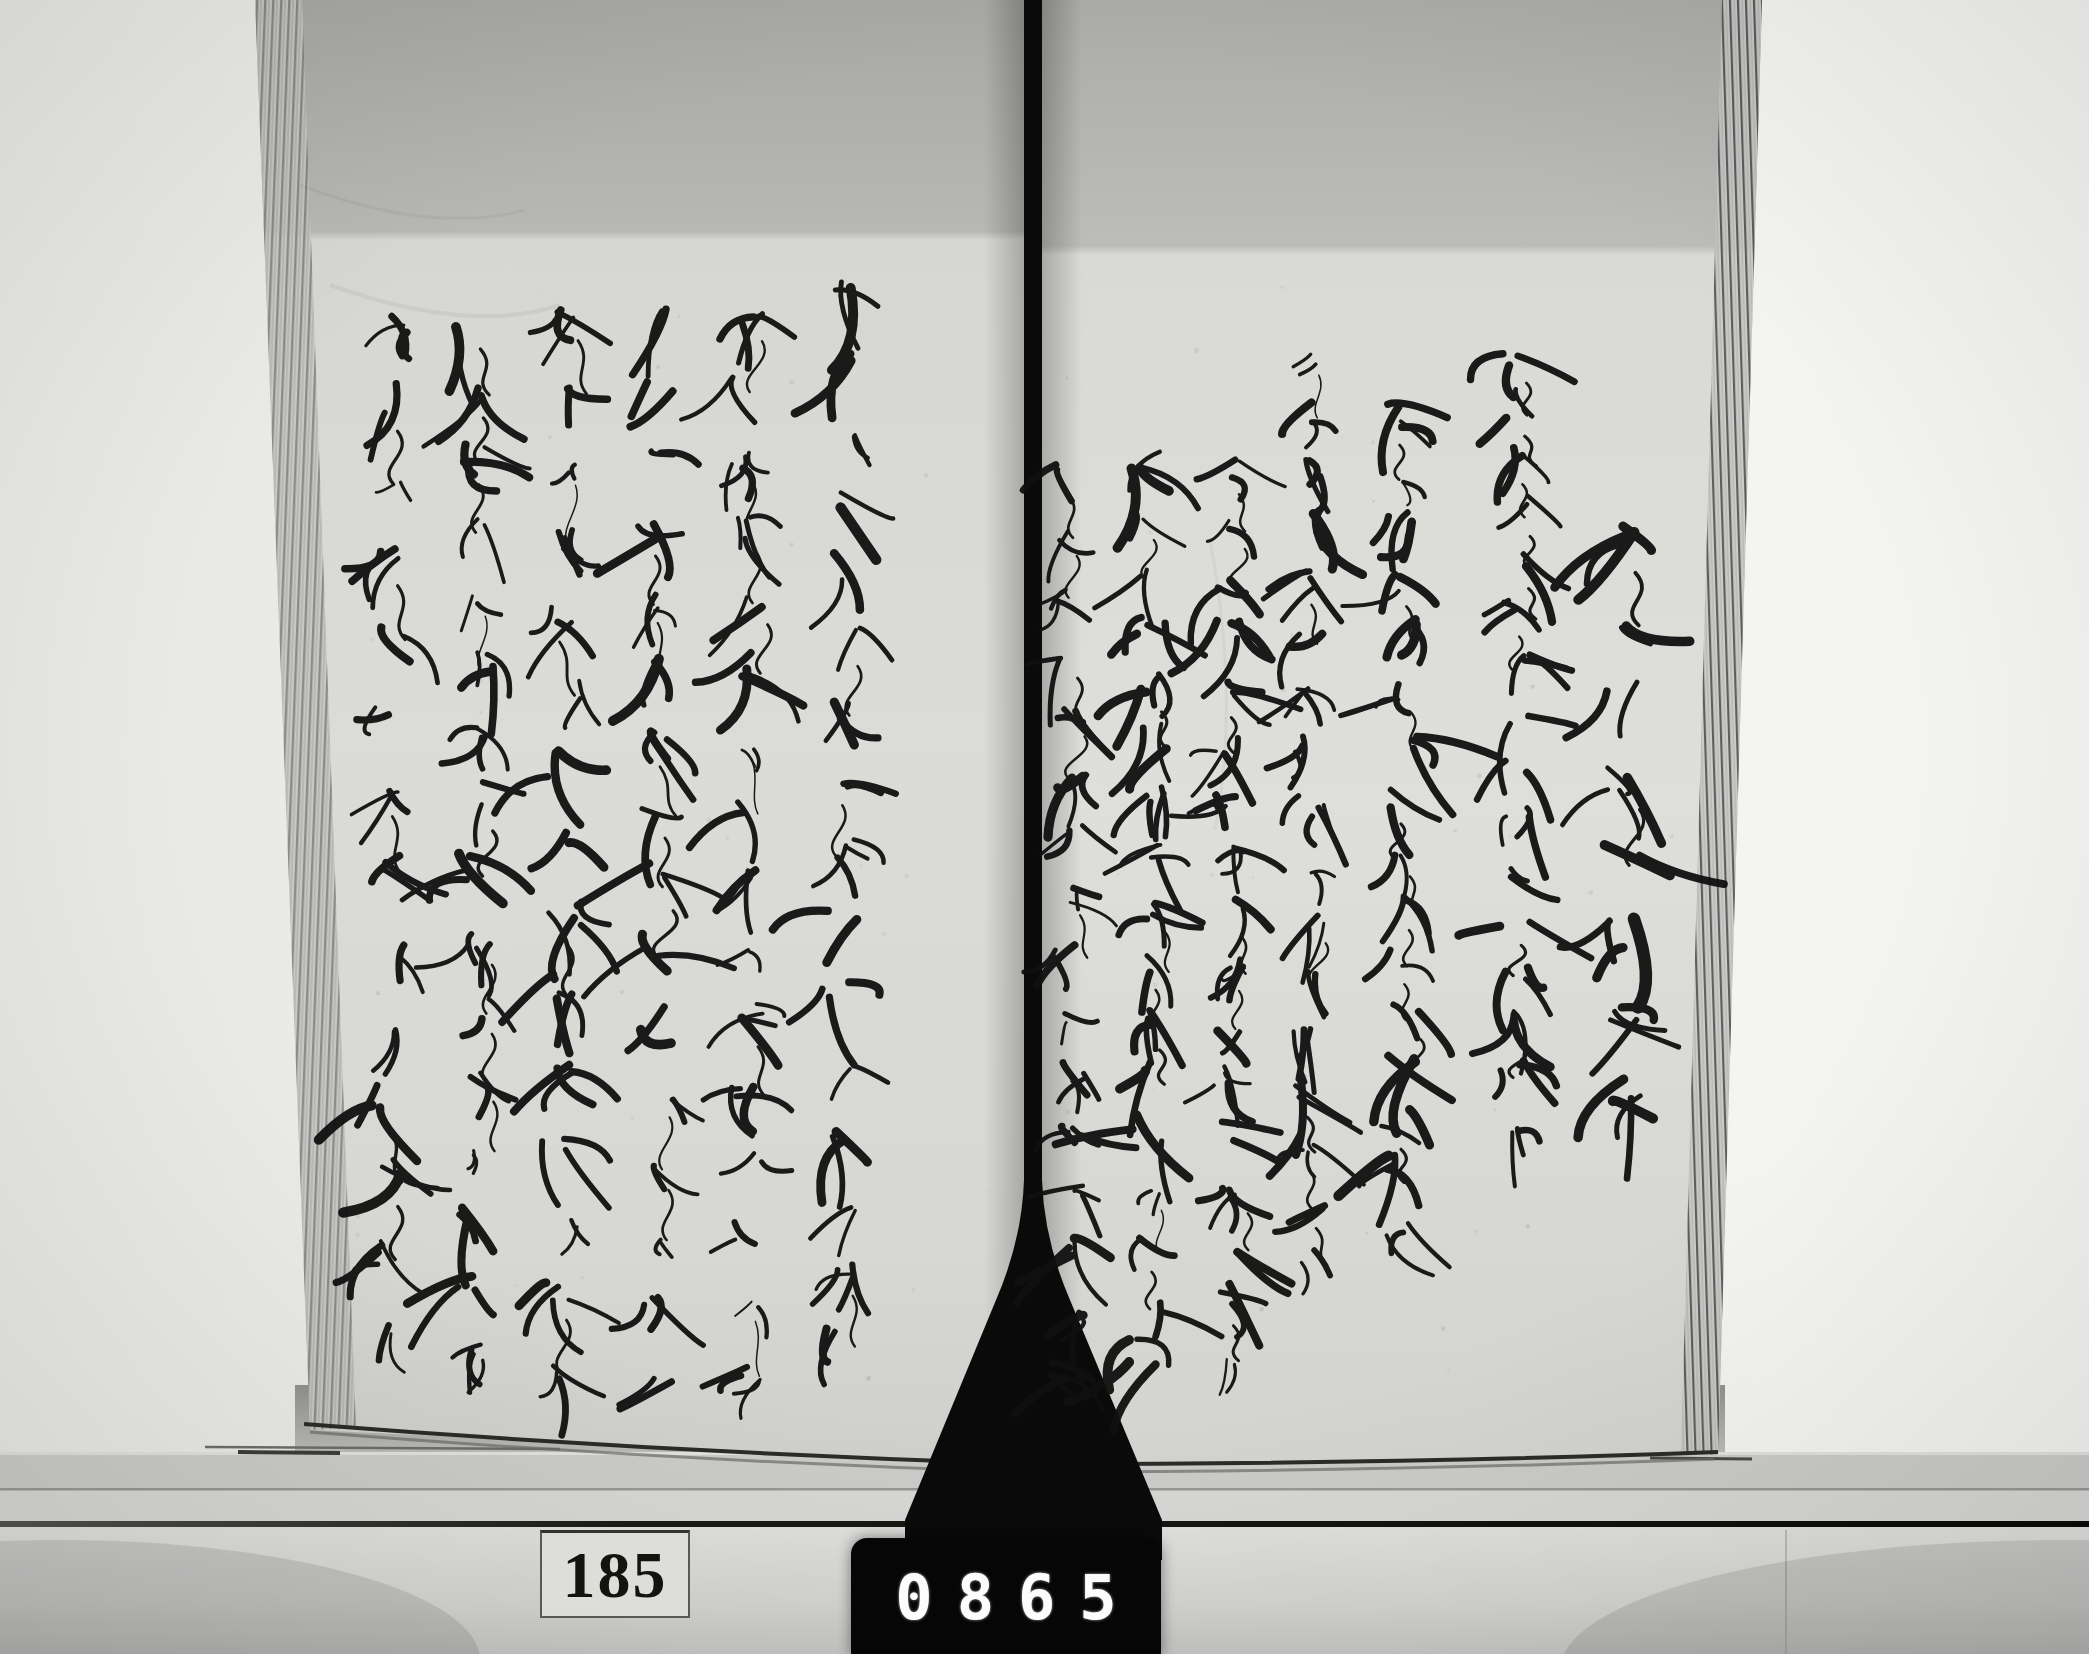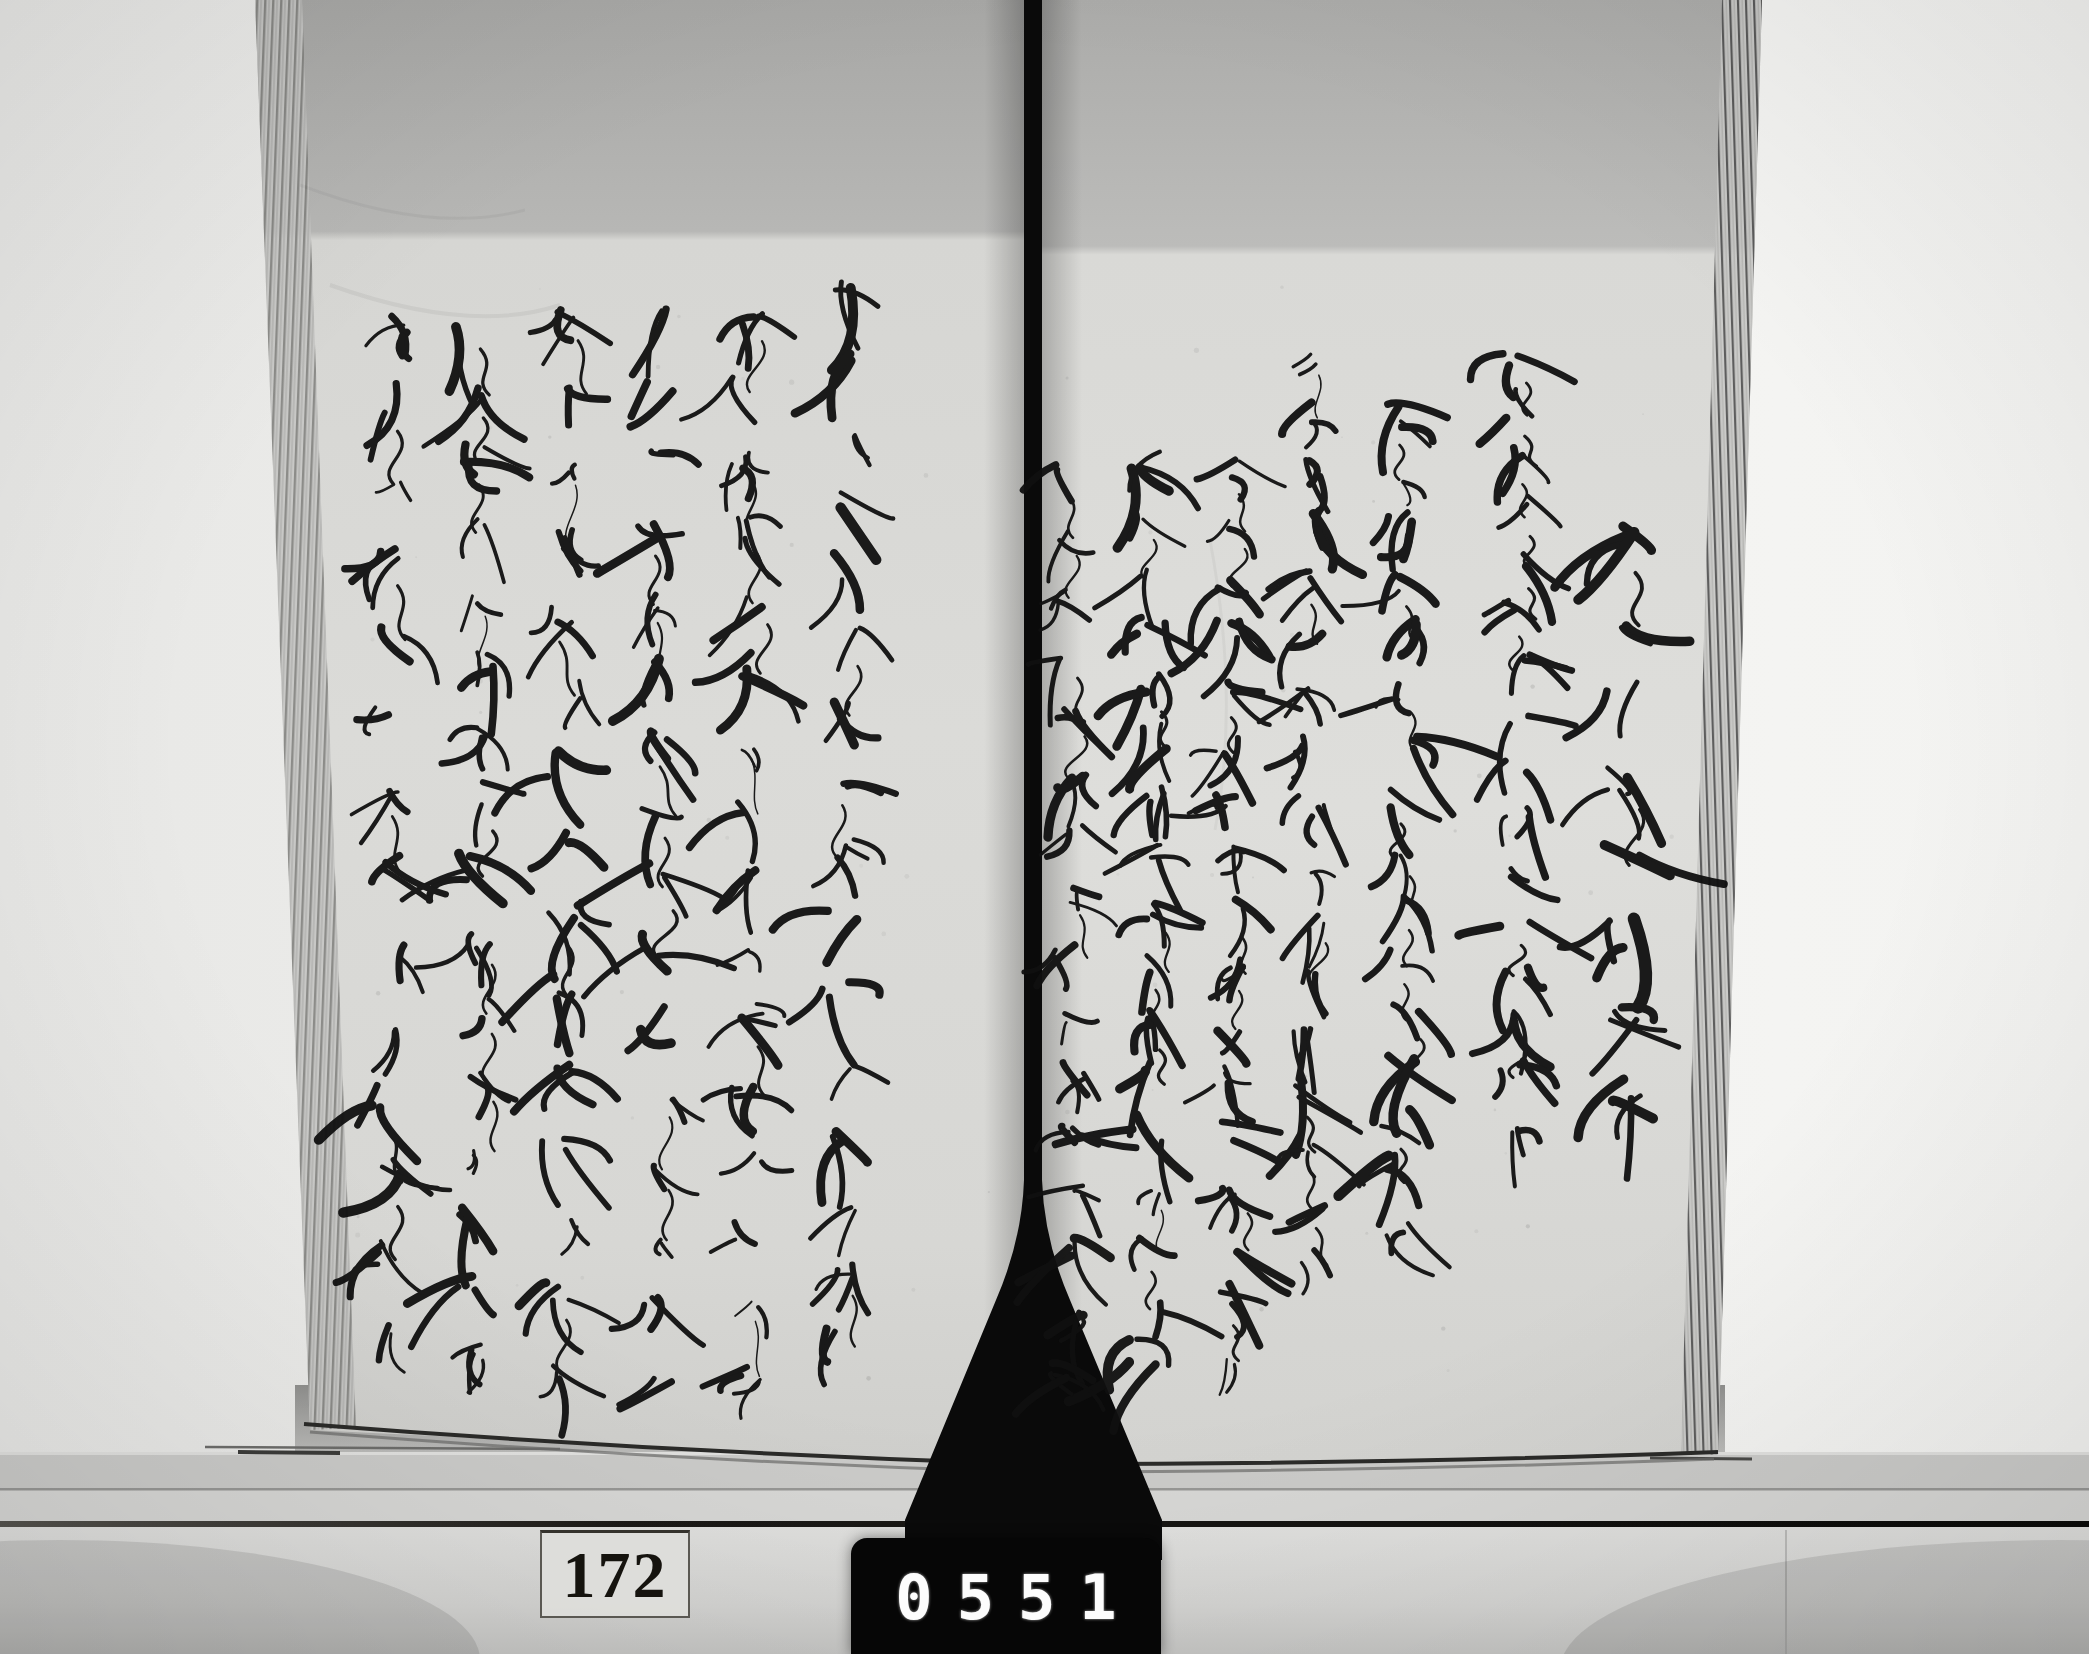--- a/index.html
+++ b/index.html
@@ -895,18 +895,18 @@
         <circle cx="1212.0643708994612" cy="875.0064724311233" r="2.1" fill="#333" opacity="0.06"></circle>
         <circle cx="480.69070026744157" cy="712.4249890446663" r="1.6" fill="#333" opacity="0.08"></circle>
         <circle cx="357.66103743575513" cy="1235.123107880354" r="2.5" fill="#333" opacity="0.06"></circle>
         <circle cx="835.130642876029" cy="392.07825895398855" r="1.8" fill="#333" opacity="0.10"></circle>
       </g>
 
     <rect x="0" y="0" width="2089" height="1654" fill="url(#vign)" pointer-events="none"></rect>
   </svg>
 
   <div class="card125">
-    <span>172</span>
+    <span>185</span>
   </div>
   <div class="counter">
-    <span>0551</span>
+    <span>0865</span>
   </div>
 </div>
 
 </body></html>

